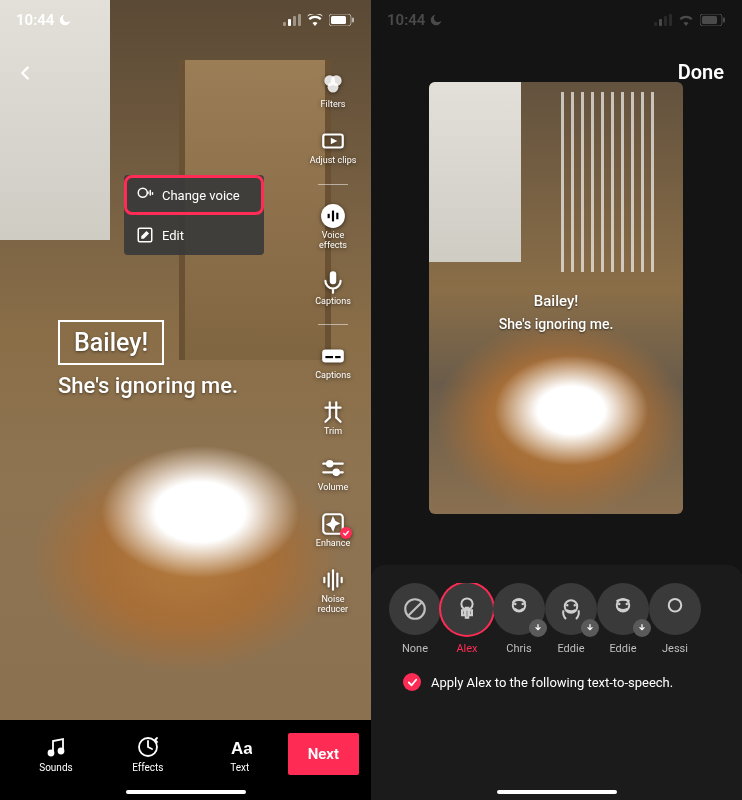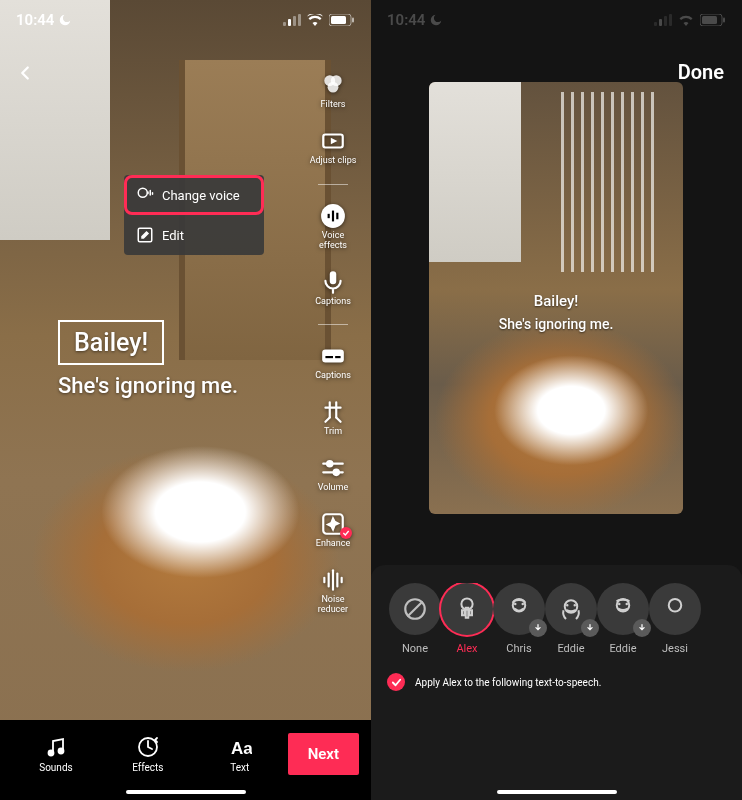--- a/index.html
+++ b/index.html
@@ -289,22 +289,22 @@
   .voice .lbl {
     font-size: 11px;
     color: #bfbfbf;
   }
   .voice.selected .lbl { color: #fe2c55; }
 
   .apply-row {
     display: flex;
     align-items: center;
     gap: 10px;
-    padding: 18px 16px 0;
-    font-size: 10px;
+    padding: 18px 32px 0;
+    font-size: 13px;
   }
   .apply-row .check {
     width: 18px; height: 18px;
     border-radius: 50%;
     background: #fe2c55;
     display: flex; align-items: center; justify-content: center;
   }
 </style>
 </head>
 <body>

